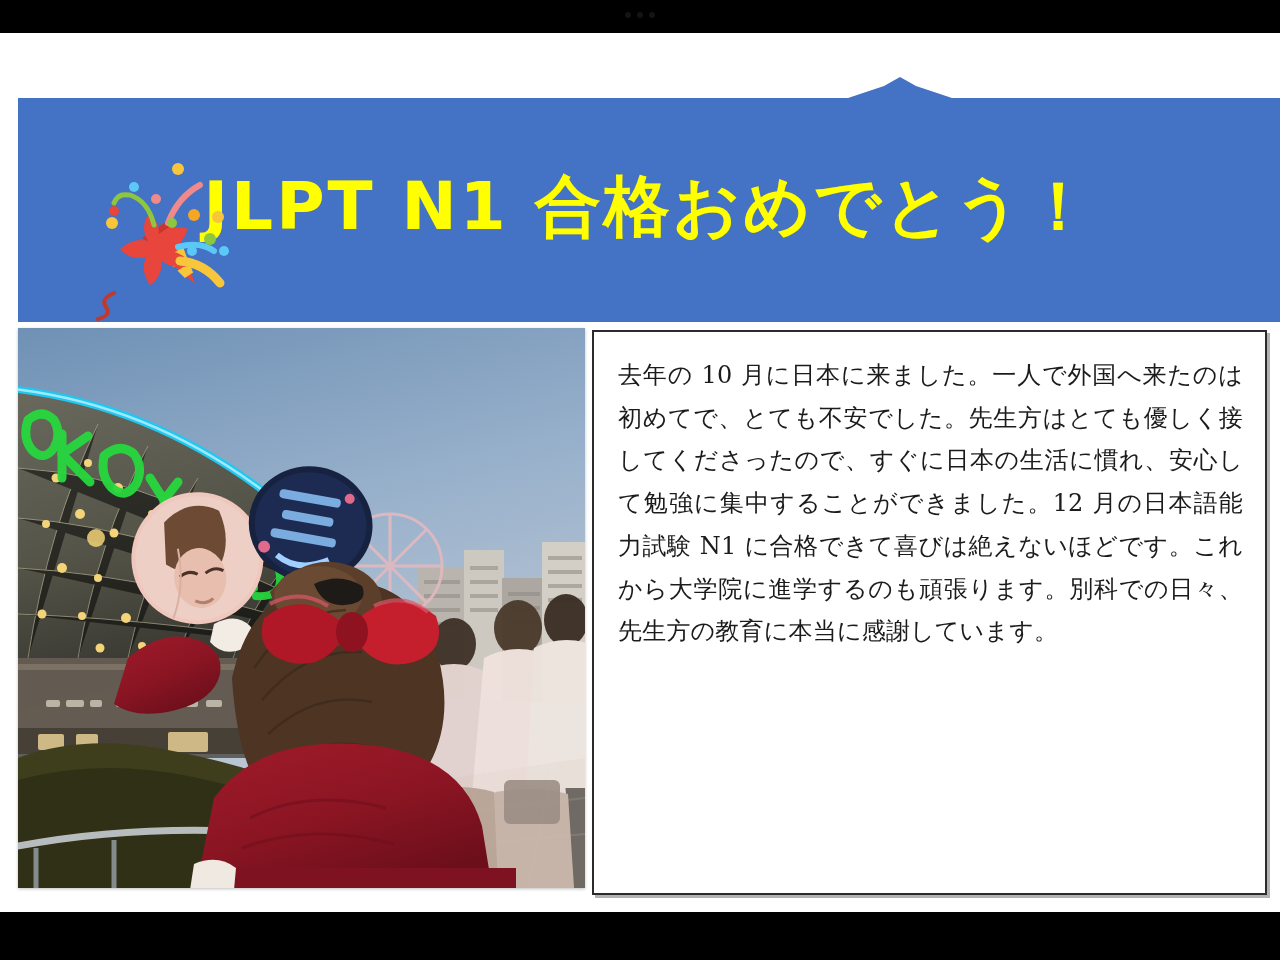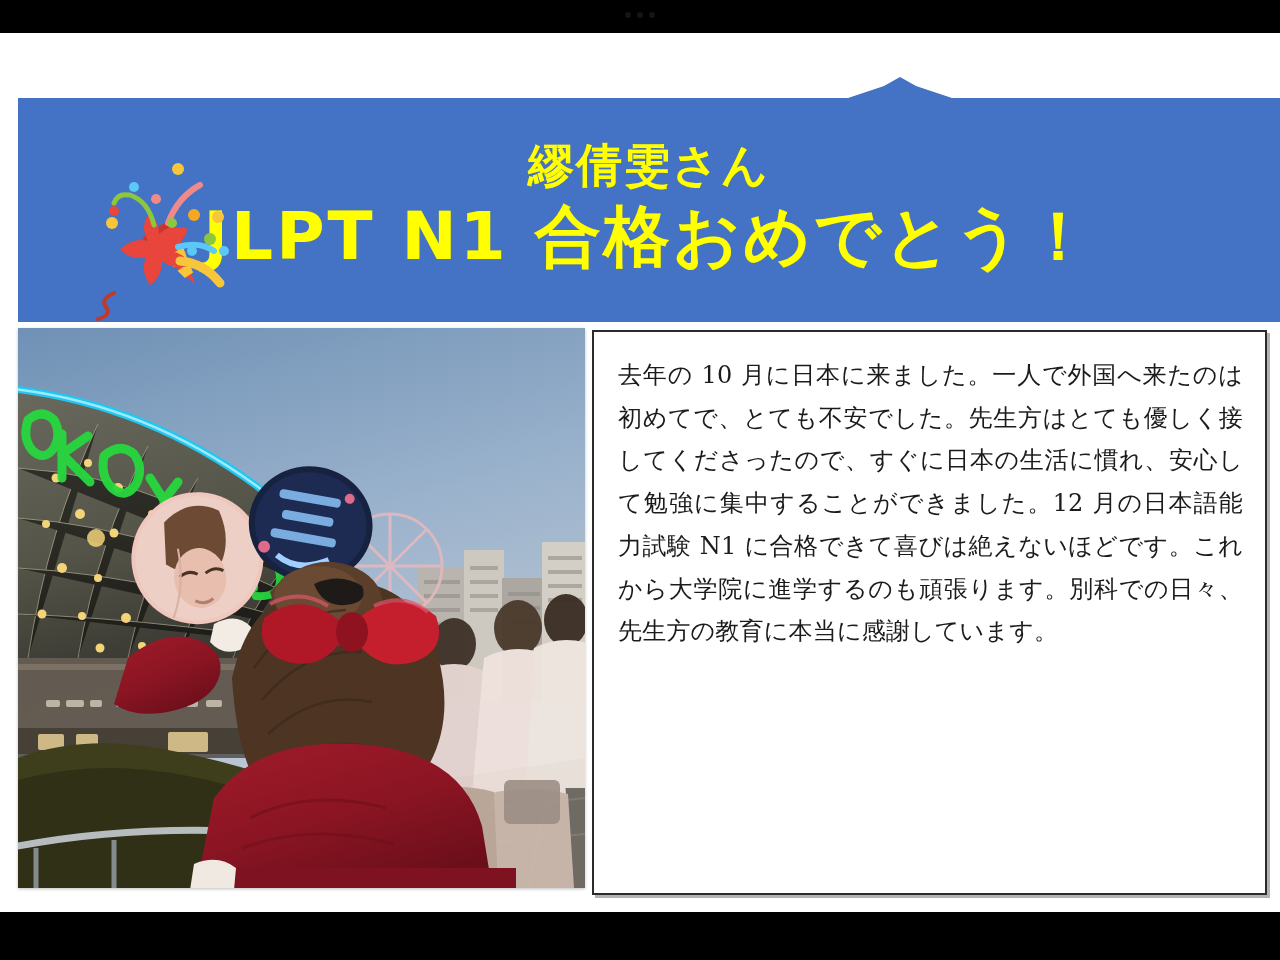--- a/index.html
+++ b/index.html
@@ -199,21 +199,20 @@
       <circle cx="50" cy="72" r="6" fill="#F7C63B"></circle>
       <circle cx="110" cy="72" r="5" fill="#8DC63F"></circle>
       <circle cx="132" cy="64" r="6" fill="#F5A623"></circle>
       <circle cx="156" cy="66" r="6" fill="#F7C63B"></circle>
       <circle cx="148" cy="88" r="6" fill="#8DC63F"></circle>
       <circle cx="130" cy="100" r="5" fill="#5BC8F5"></circle>
       <circle cx="162" cy="100" r="5" fill="#5BC8F5"></circle>
     </svg>
 
     <div class="banner-text">
-      <div class="banner-line name">繆倩雯さん</div>
       <div class="banner-line headline">JLPT N1 合格おめでとう！</div>
     </div>
 
     <div class="photo">
       <svg class="photo-canvas" viewBox="0 0 567 560" preserveAspectRatio="none">
         <defs>
           <linearGradient id="skyGrad" x1="0" y1="0" x2="0.25" y2="1">
             <stop offset="0%" stop-color="#6f91b5"></stop>
             <stop offset="45%" stop-color="#9ab2cc"></stop>
             <stop offset="100%" stop-color="#c9cfd6"></stop>

